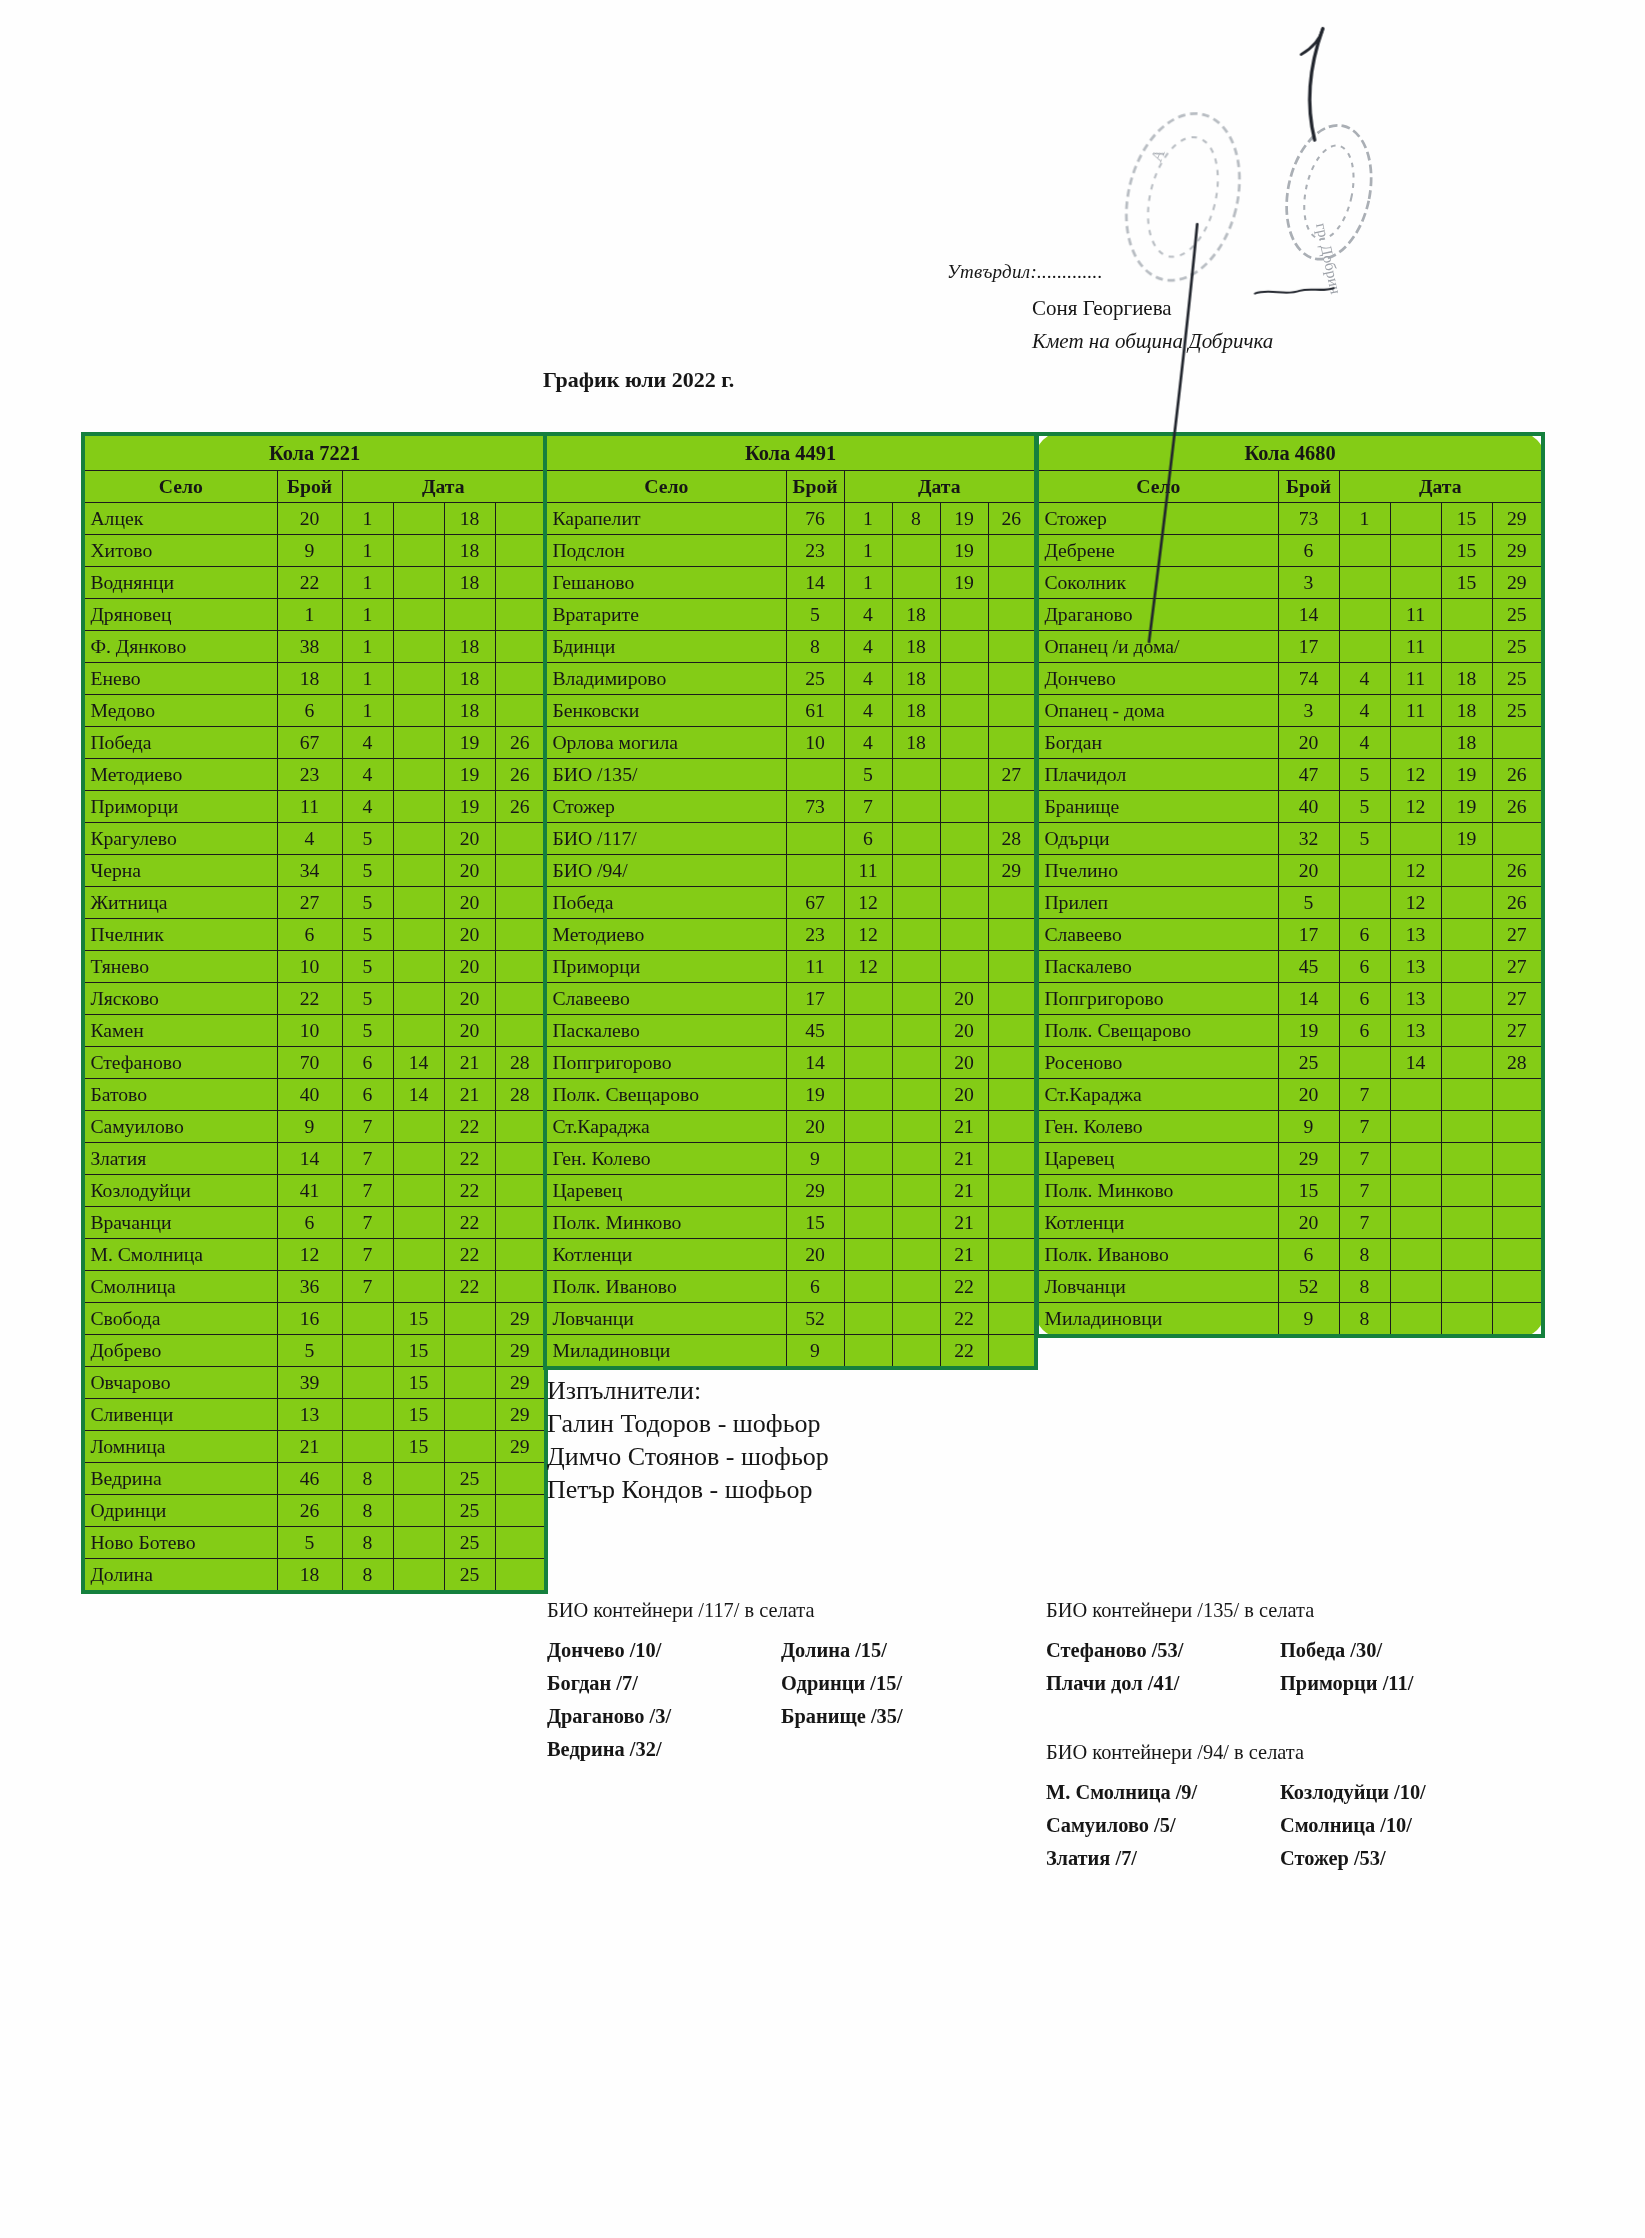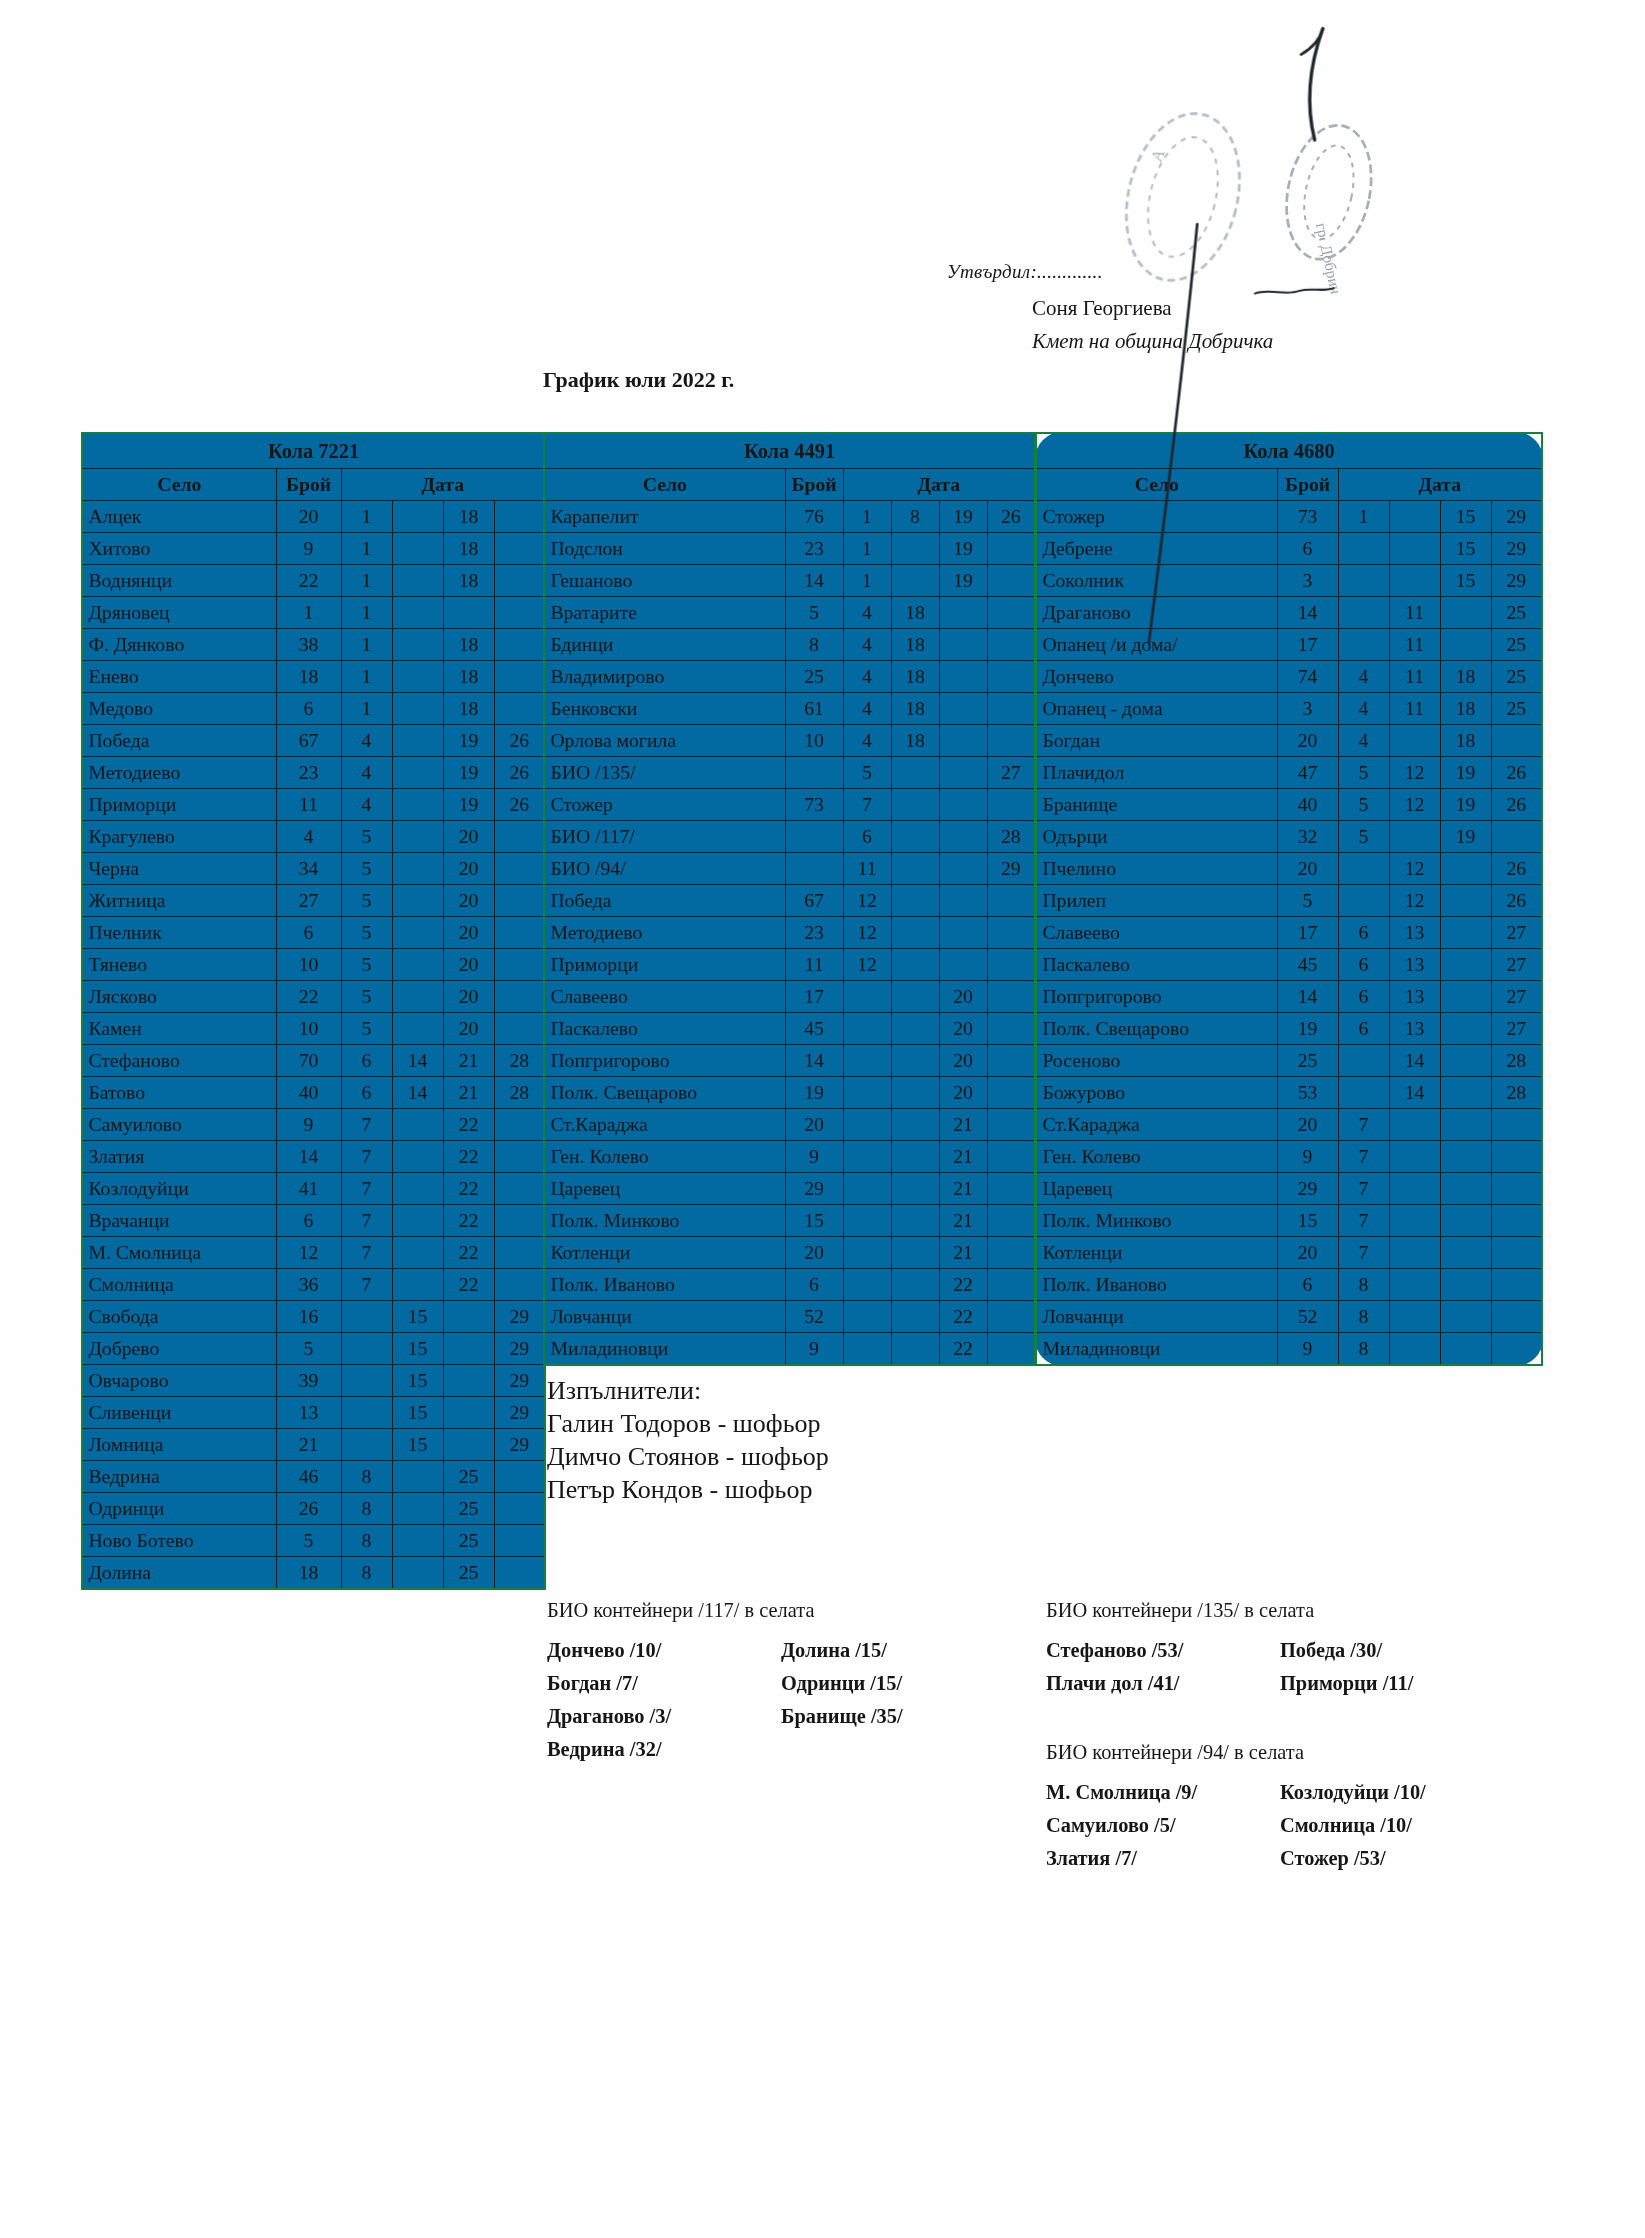--- a/index.html
+++ b/index.html
@@ -10,21 +10,21 @@
     color: #161616;
     position: relative;
   }
   .page { position:absolute; left:0; top:0; width:1646px; height:2239px; background:#fefefe; overflow:hidden; }
 
   .approved       { position:absolute; left:947px; top:261px;  font-size:19px; letter-spacing:0.3px;font-style:italic; }
   .approver       { position:absolute; left:1032px; top:296px;  font-size:21px; }
   .approver-title { position:absolute; left:1032px; top:329px;  font-size:21px; font-style:italic; }
   .doc-title      { position:absolute; left:543px;  top:367px;  font-size:22px; font-weight:bold; }
 
-  table.sched { position:absolute; border-collapse:collapse; table-layout:fixed; font-size:19.7px; background:#0369a1; border:2px solid #15803d; }
+  table.sched { position:absolute; border-collapse:collapse; table-layout:fixed; font-size:19.7px; background:#84cc16; border:4px solid #15803d; }
   table.sched th, table.sched td { border:1.4px solid #1c1c1c; padding:0; height:31px; overflow:hidden; white-space:nowrap; vertical-align:middle; }
   table.sched th { font-weight:bold; text-align:center; }
   table.sched th.car { height:34px; font-size:20.4px; }
   table.sched td.village { text-align:left; padding:0 2.7px 0 5.4px; }
   table.sched td.count, table.sched td.date { text-align:center; }
   .t0 { left:81px;  top:432px; width:462px; }
   .t1 { left:543px;  top:432px; width:492px; }
   .t2 { left:1035px; top:432px; width:506px;border-radius:27px; }
 
   .executors { position:absolute; left:547px; top:1374px; font-size:26px; line-height:33px; }
@@ -733,28 +733,20 @@
             <td class="village">Полк. Свещарово</td>
             <td class="count">19</td>
             <td class="date">6</td>
             <td class="date">13</td>
             <td class="date"></td>
             <td class="date">27</td>
           </tr>
           <tr>
             <td class="village">Росеново</td>
             <td class="count">25</td>
-            <td class="date"></td>
-            <td class="date">14</td>
-            <td class="date"></td>
-            <td class="date">28</td>
-          </tr>
-          <tr>
-            <td class="village">Божурово</td>
-            <td class="count">53</td>
             <td class="date"></td>
             <td class="date">14</td>
             <td class="date"></td>
             <td class="date">28</td>
           </tr>
           <tr>
             <td class="village">Ст.Караджа</td>
             <td class="count">20</td>
             <td class="date">7</td>
             <td class="date"></td>

